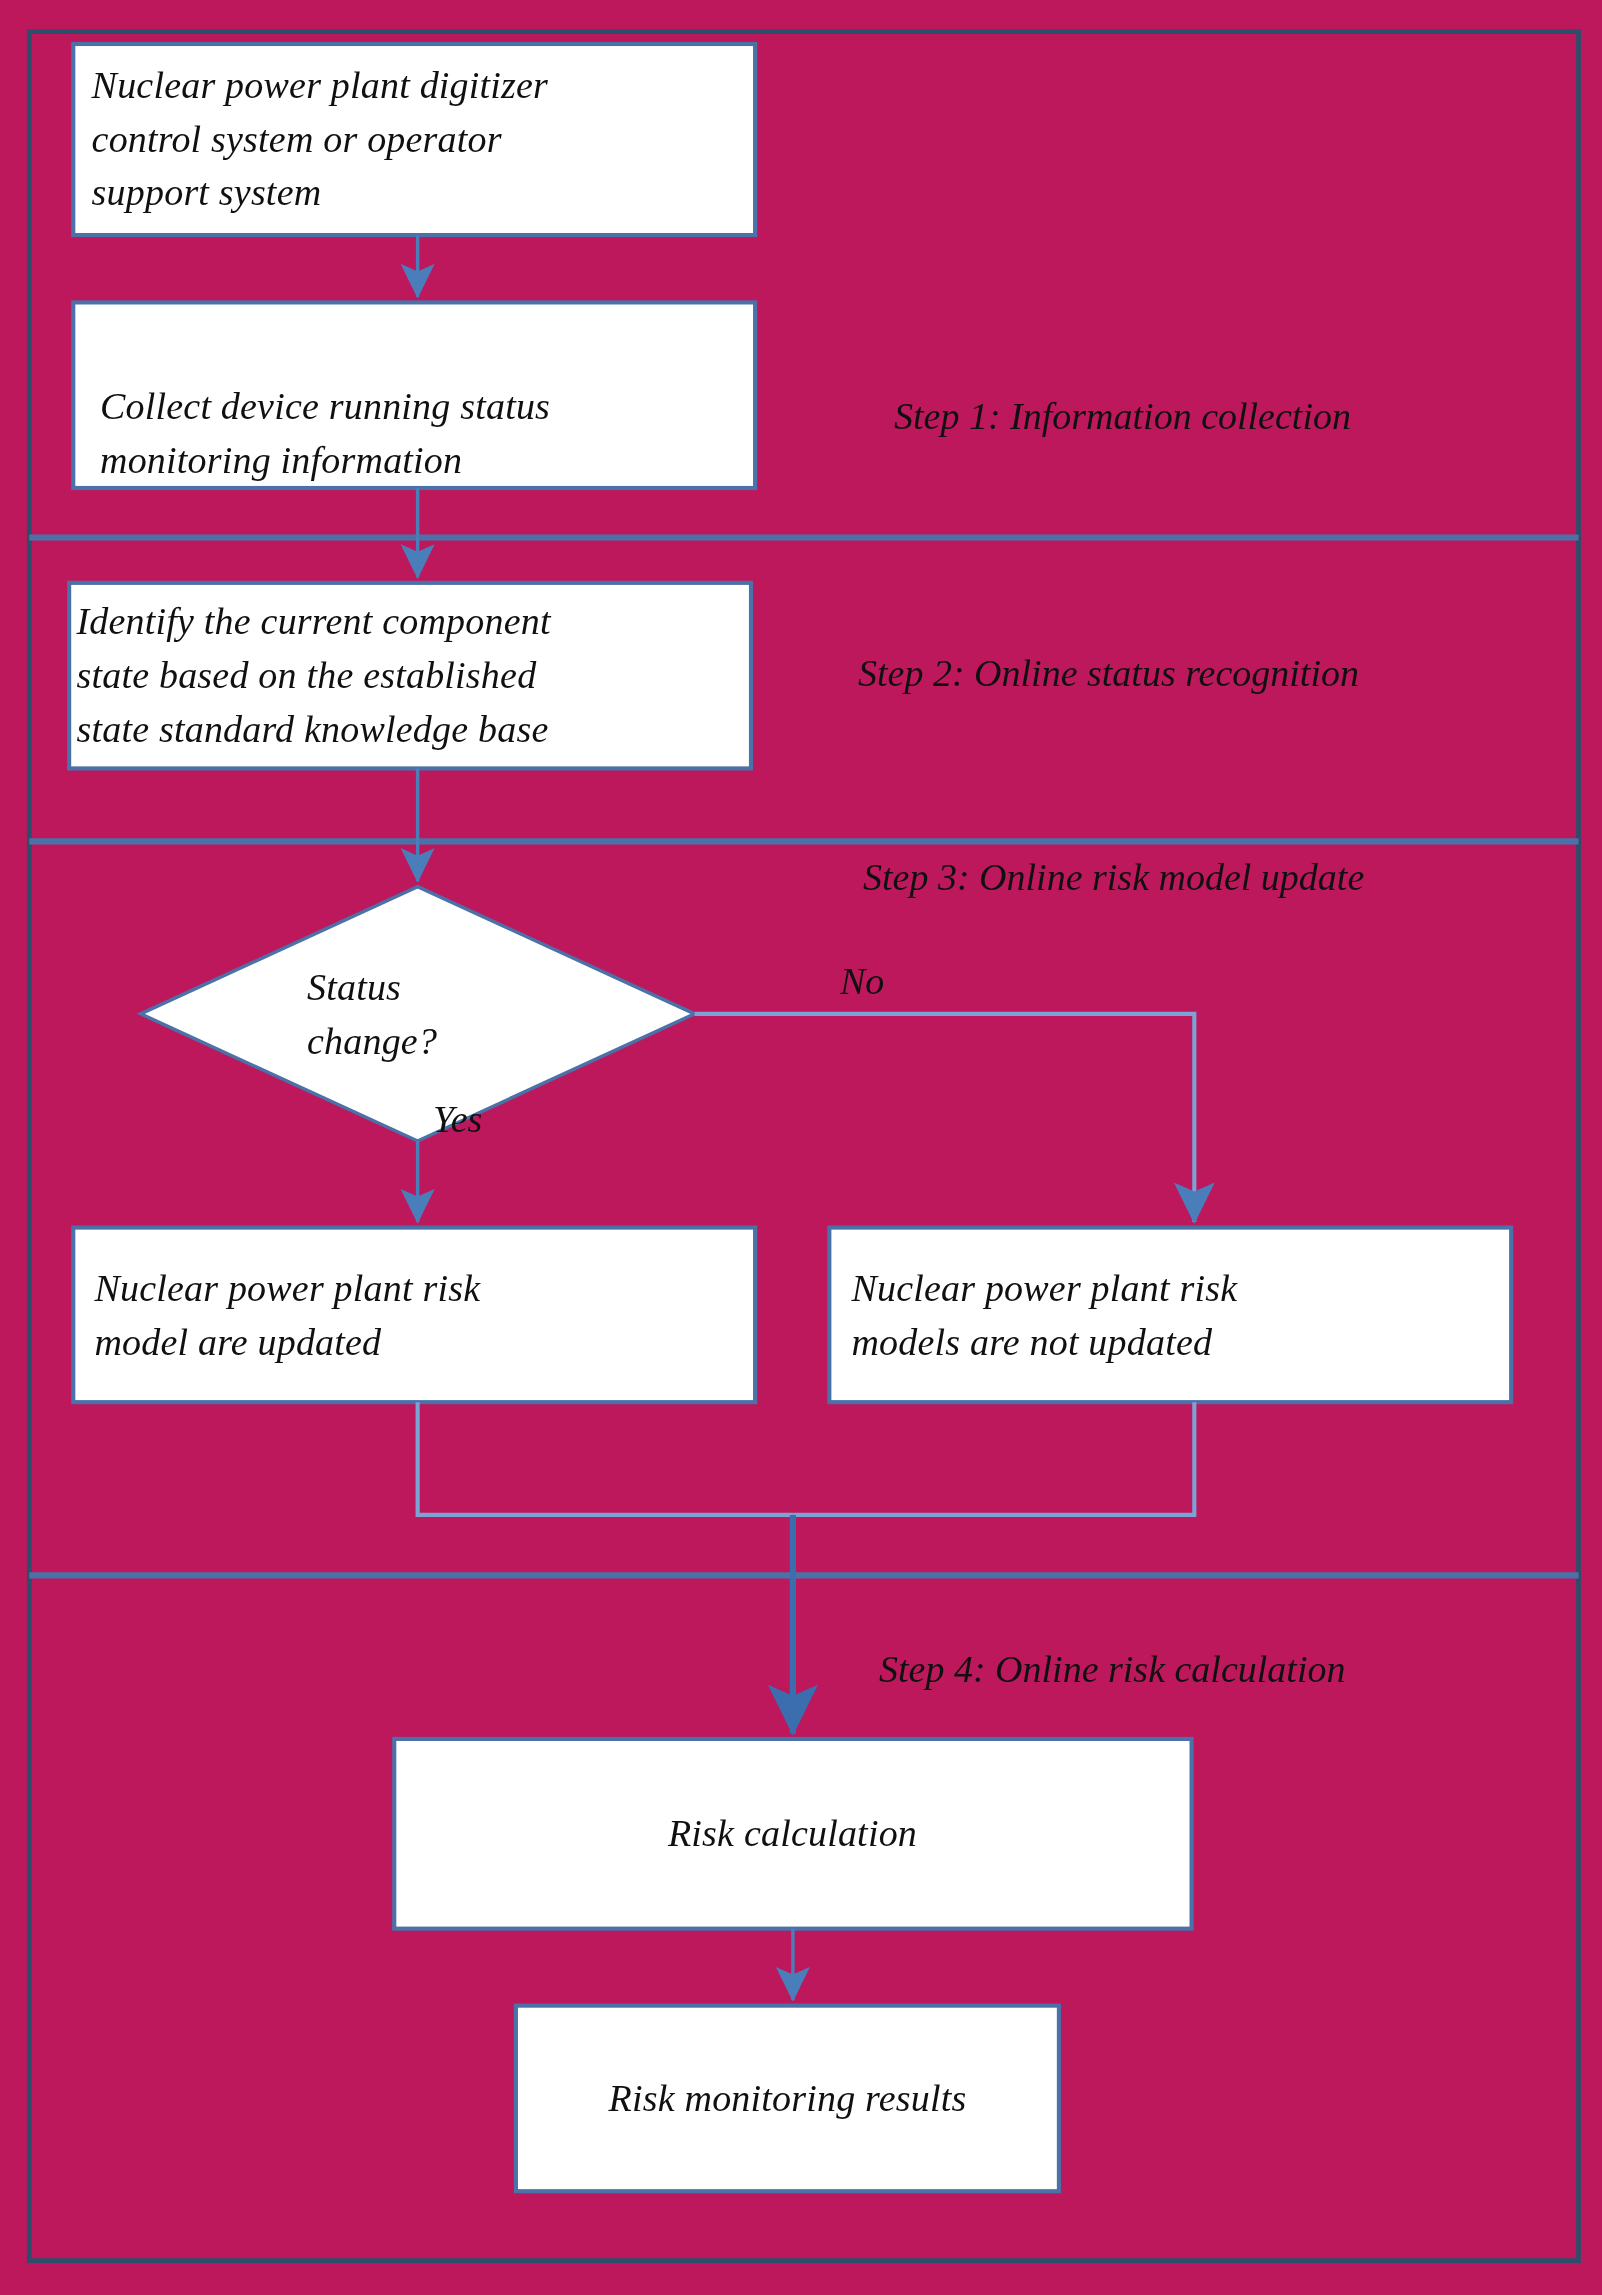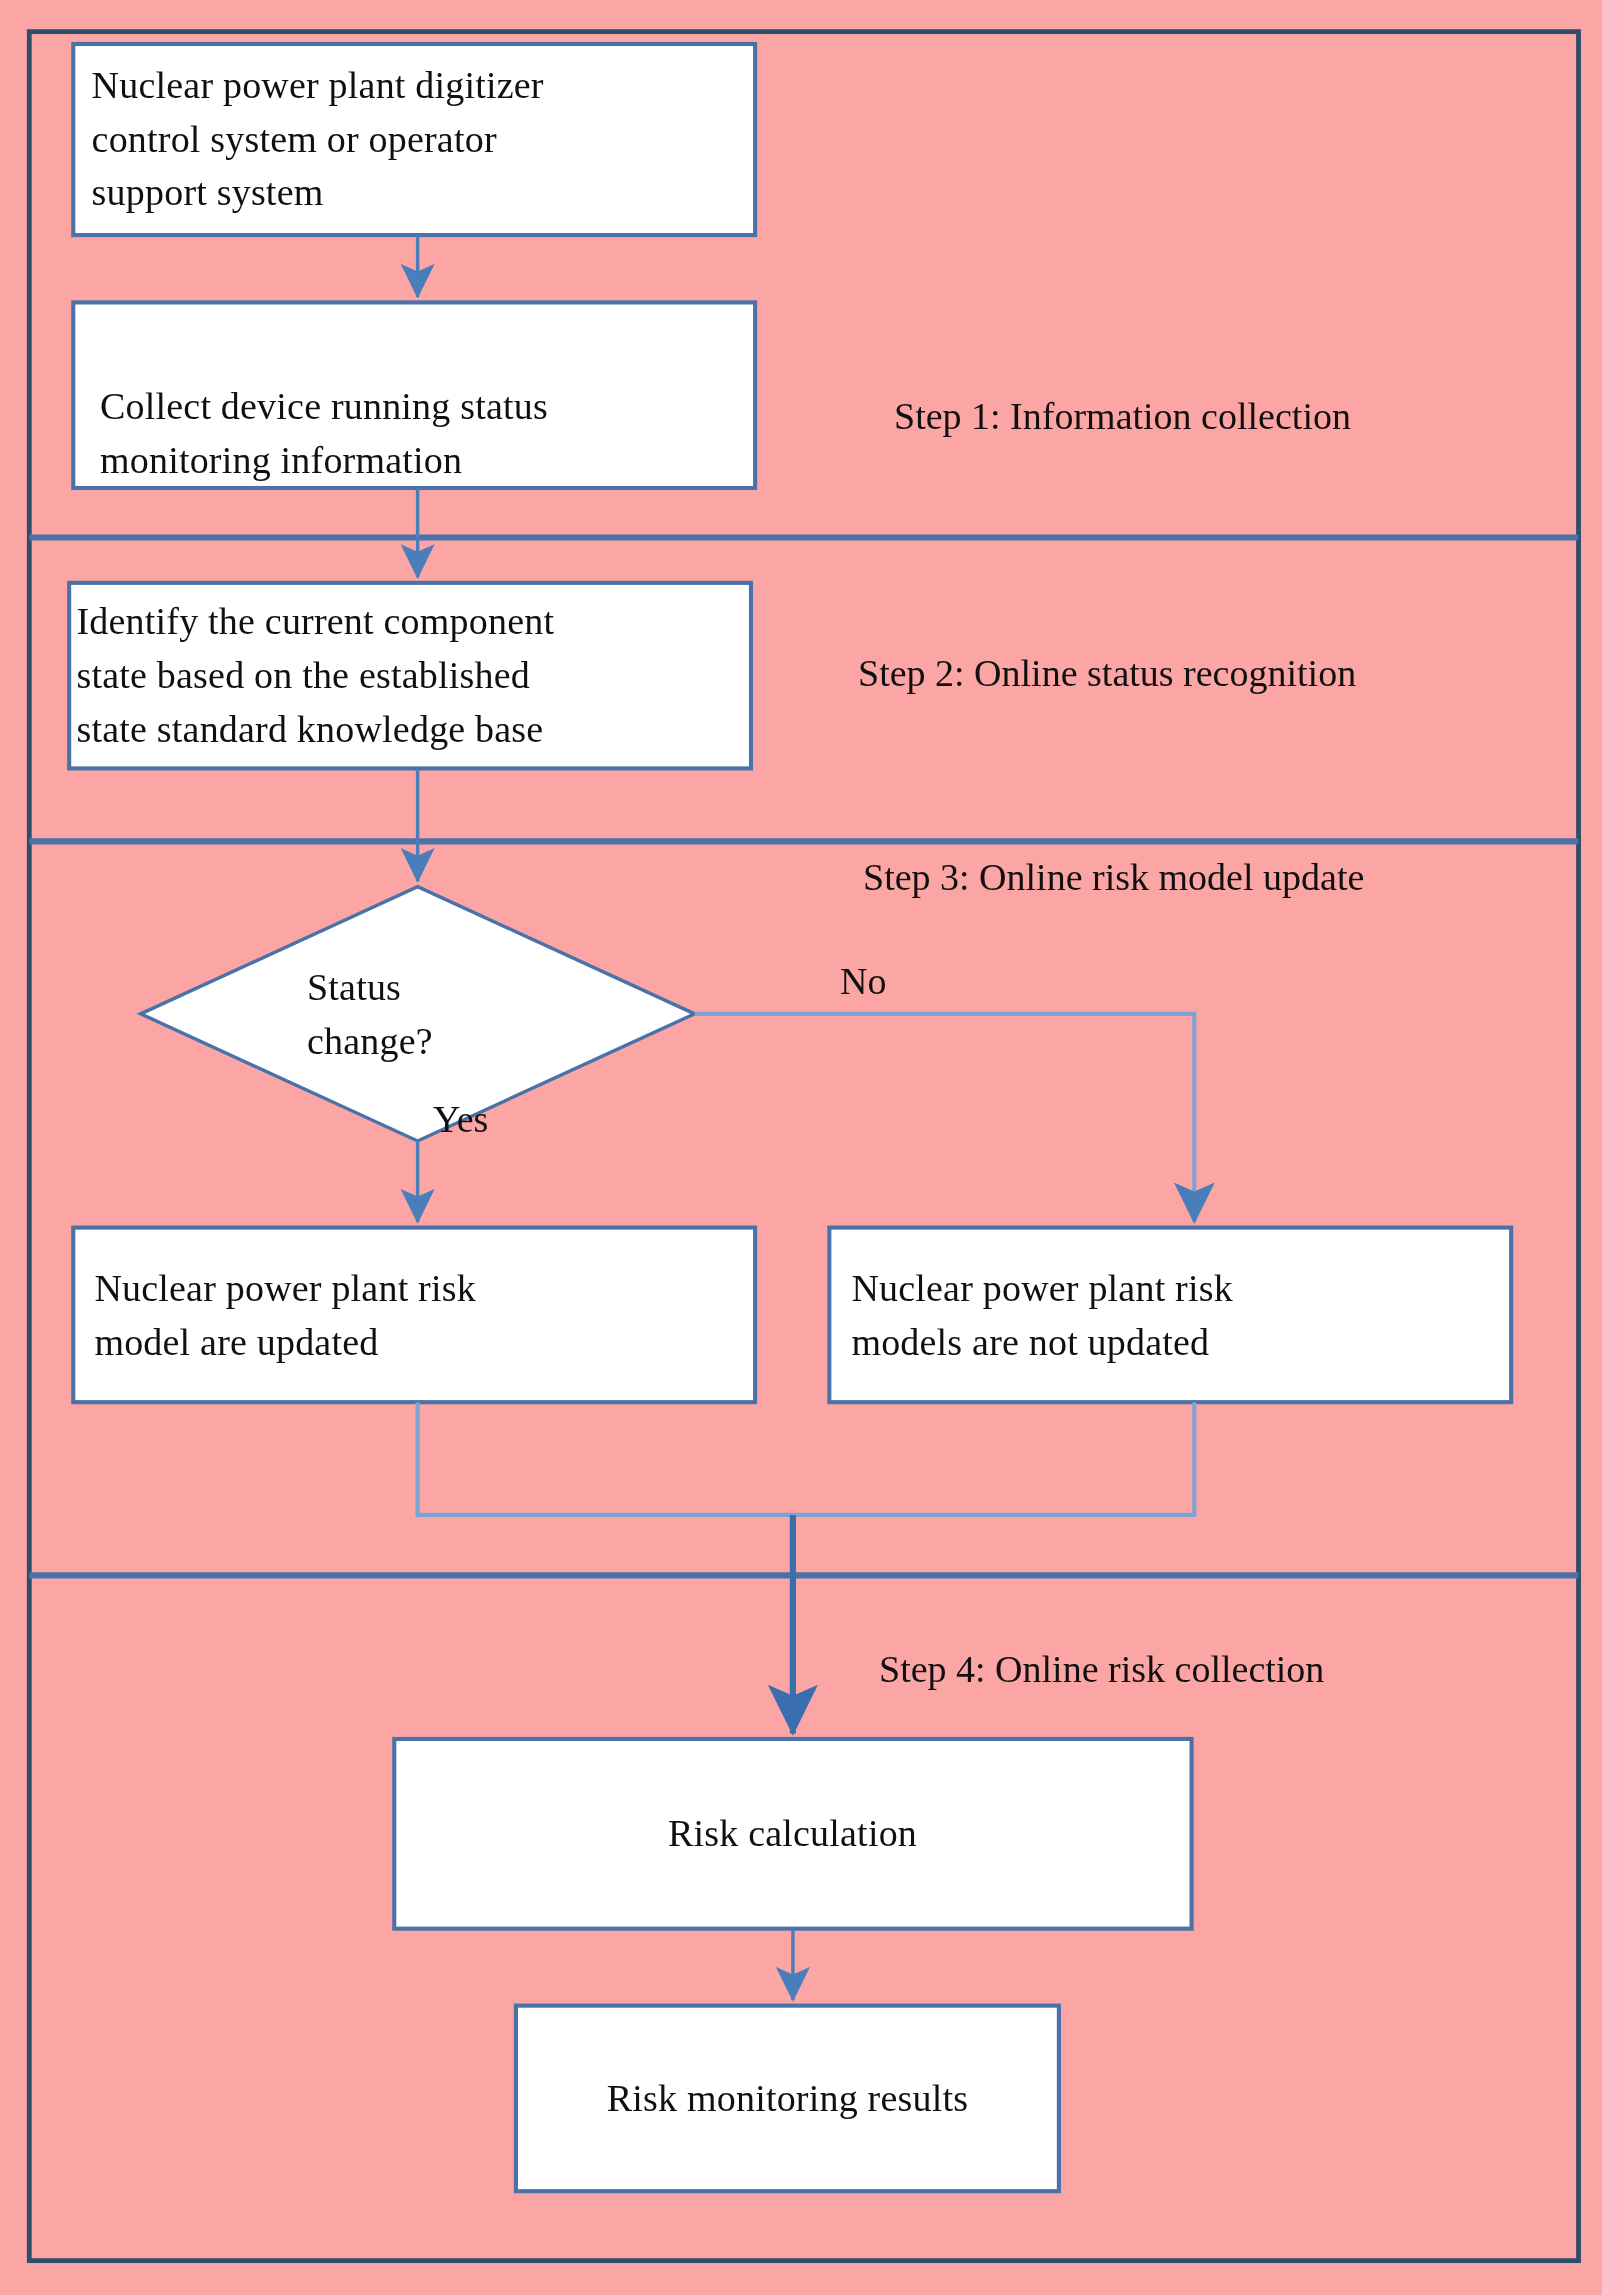--- a/index.html
+++ b/index.html
@@ -11,21 +11,22 @@
   body {
     width: 1603px;
     height: 2295px;
     font-family: "Liberation Serif", "DejaVu Serif", serif;
     overflow: hidden;
   }
   #stage {
     position: relative;
     width: 1603px;
     height: 2295px;
-    background: #fca5a5;
+    background: #be185d;
+    font-style: italic;
   }
   svg#flow {
     position: absolute;
     left: 0;
     top: 0;
     width: 1603px;
     height: 2295px;
   }
   .node-text {
     position: absolute;
@@ -157,21 +158,21 @@
   <div class="edge-label" style="left:840px; top:962px;">No</div>
 
   <div class="edge-label" style="left:433px; top:1100px;">Yes</div>
 
   <div class="step-label" style="left:894px; top:397px;">Step 1: Information collection</div>
 
   <div class="step-label" style="left:858px; top:654px;">Step 2: Online status recognition</div>
 
   <div class="step-label" style="left:863px; top:858px;">Step 3: Online risk model update</div>
 
-  <div class="step-label" style="left:879px; top:1650px;">Step 4: Online risk collection</div>
+  <div class="step-label" style="left:879px; top:1650px;">Step 4: Online risk calculation</div>
 
   <div class="hit" style="left:73px; top:44px; width:682px; height:191px;"></div>
   <div class="hit" style="left:73px; top:302px; width:682px; height:186px;"></div>
   <div class="hit" style="left:69px; top:583px; width:682px; height:186px;"></div>
   <div class="hit" style="left:140px; top:887px; width:554px; height:254px;"></div>
   <div class="hit" style="left:73px; top:1228px; width:682px; height:175px;"></div>
   <div class="hit" style="left:829px; top:1228px; width:682px; height:175px;"></div>
   <div class="hit" style="left:394px; top:1739px; width:797px; height:190px;"></div>
   <div class="hit" style="left:516px; top:2006px; width:543px; height:186px;"></div>
 

